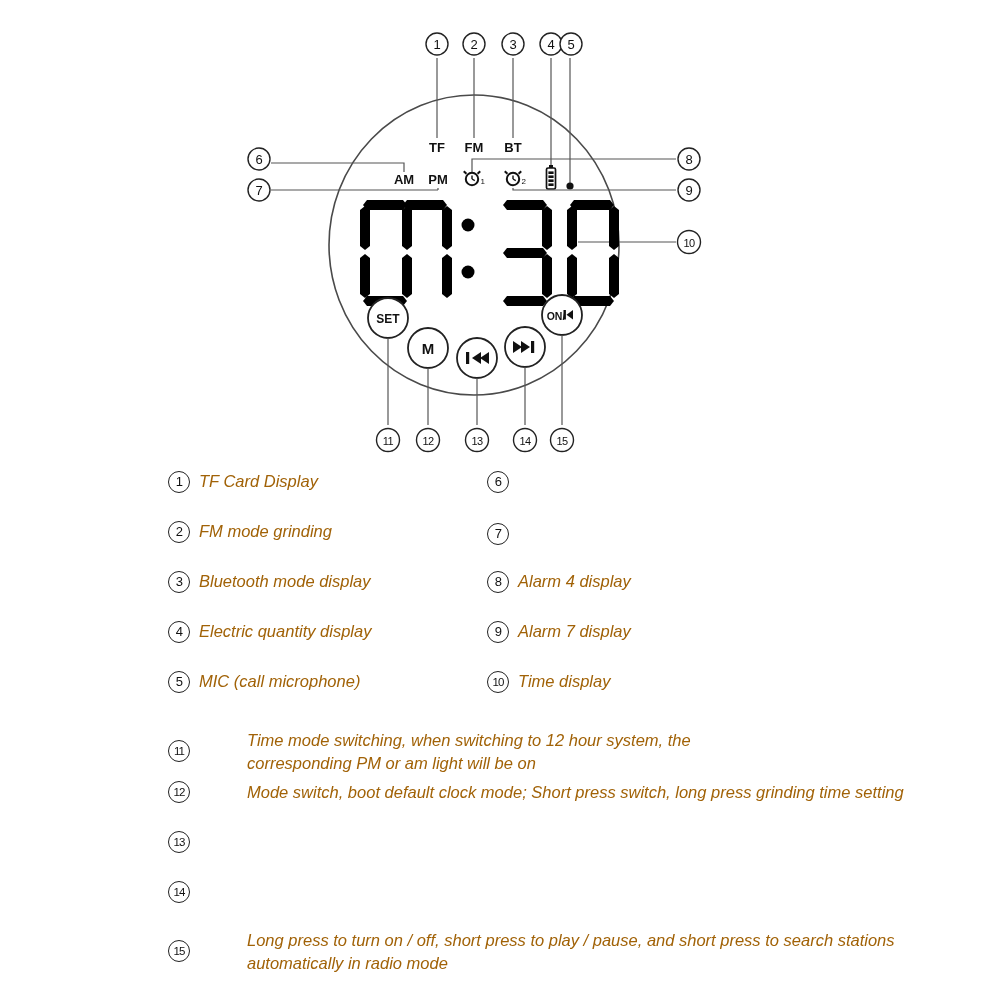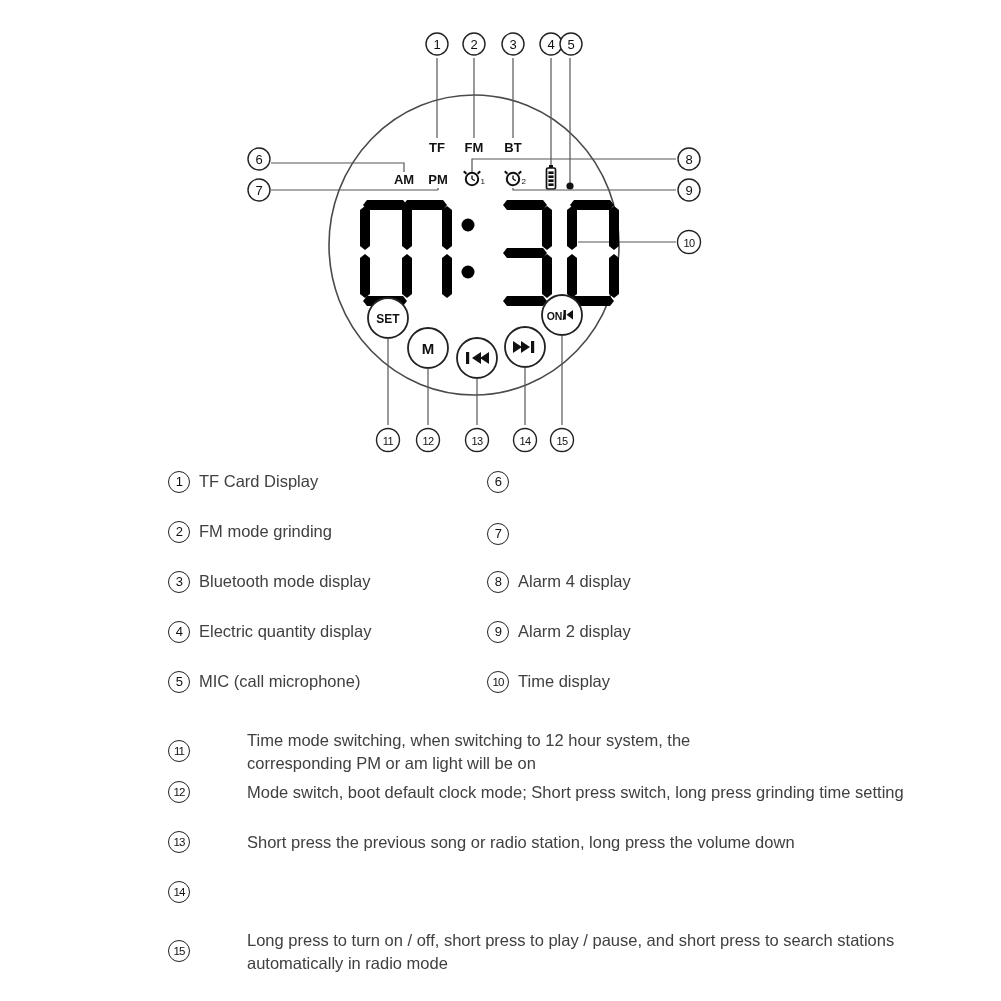--- a/index.html
+++ b/index.html
@@ -35,22 +35,23 @@
     text-align:center;
     color:#111;
     margin-top:1px;
     box-sizing:border-box;
     letter-spacing:-0.5px;
   }
   .num.wide{font-size:11.5px;letter-spacing:-1px;}
   .ltext{
     font-size:16.5px;
     line-height:21px;
-    color:#404040;
+    color:#a16207;
     padding-top:1px;
+    font-style:italic;
   }
 
   .legend-wide{position:absolute;left:168px;top:728px;width:800px;}
   .wrow{display:flex;align-items:flex-start;gap:9px;margin-bottom:0;}
   .wrow .ltext{font-size:16.5px;line-height:23px;margin-left:48px;}
   .sp1{height:52px;}
   .sp2{height:50px;}
   .sp3{height:50px;}
   .sp4{height:48px;}
   .sp5{height:50px;}
@@ -314,21 +315,21 @@
         </div>
         <div class="lrow" style="height:48px">
           <span class="num">7</span>
         </div>
         <div class="lrow">
           <span class="num">8</span>
           <span class="ltext">Alarm 4 display</span>
         </div>
         <div class="lrow">
           <span class="num">9</span>
-          <span class="ltext">Alarm 2 display</span>
+          <span class="ltext">Alarm 7 display</span>
         </div>
         <div class="lrow">
           <span class="num wide">10</span>
           <span class="ltext">Time display</span>
         </div>
       </div>
 
     </div>
   </div>
 
@@ -336,21 +337,20 @@
     <div class="wrow sp1">
       <span class="num wide" style="margin-top:12px">11</span>
       <span class="ltext" style="max-width:520px">Time mode switching, when switching to 12 hour system, the corresponding PM or am light will be on</span>
     </div>
     <div class="wrow sp2">
       <span class="num wide">12</span>
       <span class="ltext" style="max-width:790px">Mode switch, boot default clock mode; Short press switch, long press grinding time setting</span>
     </div>
     <div class="wrow sp3">
       <span class="num wide">13</span>
-      <span class="ltext" style="max-width:780px">Short press the previous song or radio station, long press the volume down</span>
     </div>
     <div class="wrow sp4">
       <span class="num wide">14</span>
     </div>
     <div class="wrow sp5">
       <span class="num wide" style="margin-top:12px">15</span>
       <span class="ltext" style="max-width:680px">Long press to turn on / off, short press to play / pause, and short press to search stations automatically in radio mode</span>
     </div>
   </div>
 

